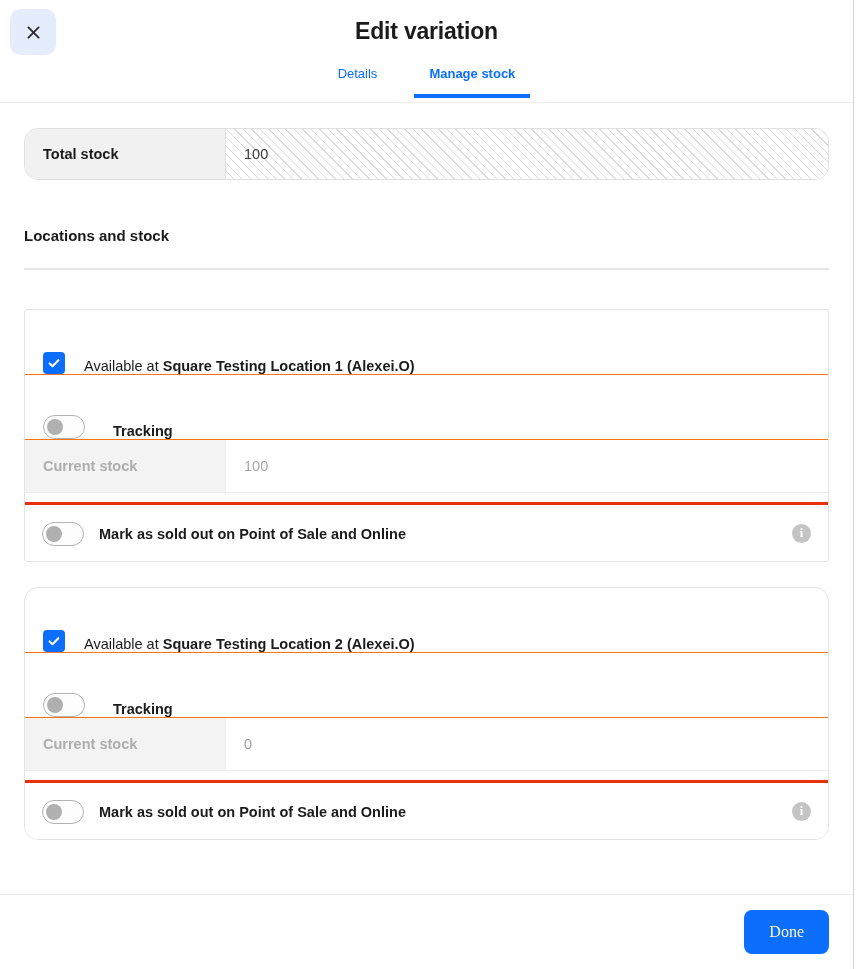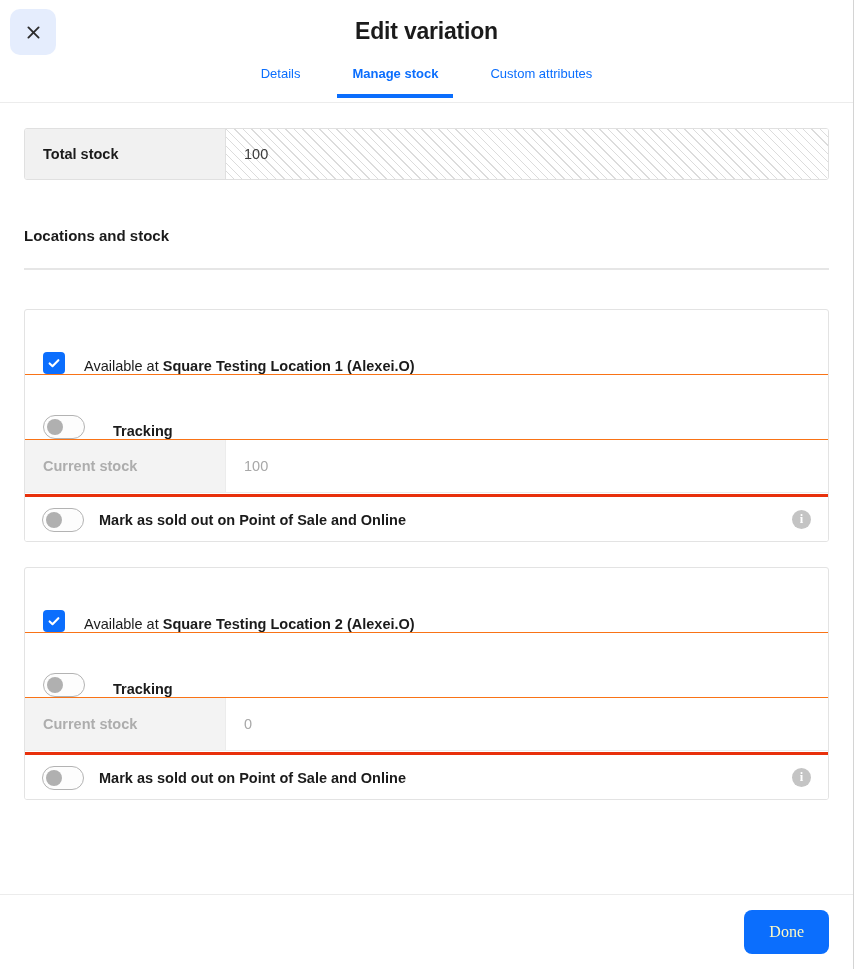--- a/index.html
+++ b/index.html
@@ -103,21 +103,21 @@
     overflow: hidden;
     position: relative;
   }
 
   
   .total-stock-row {
     margin-top: 25px;
     display: flex;
     height: 52px;
     border: 1px solid #e0e0e0;
-    border-radius: 3px;
+    border-radius: 14px;
     overflow: hidden;
     justify-content: center;
   }
   .ts-label {
     width: 201px;
     flex: 0 0 201px;
     background: #f1f1f1;
     border-right: 1px solid #e0e0e0;
     display: flex;
     align-items: center;
@@ -184,21 +184,21 @@
   .checkbox svg { display: block; width: 14px; height: 14px; color: #ffffff; }
 
   
   .loc-card {
     border: 1px solid #e3e3e3;
     border-radius: 3px;
     background: #ffffff;
     overflow: hidden;
   }
   .loc-card.first { margin-top: 39px; }
-  .loc-card.second { margin-top: 25px; }
+  .loc-card.second { margin-top: 25px; border-radius: 14px; }
 
   .card-row {
     display: flex;
     align-items: flex-end;
     height: 65px;
     padding-left: 18px;
     border-bottom: 1px solid #f97316;
   }
   .card-row:last-child { border-bottom: none; }
 
@@ -261,24 +261,24 @@
     color: #a8a8a8;
     background: #ffffff;
   }
 
   
   .soldout-row {
     position: relative;
     display: flex;
     align-items: center;
     gap: 15px;
-    height: 45px;
+    height: 57px;
     padding-left: 18px;
     padding-right: 18px;
-    margin: 4px -1px -1px -1px;
+    margin: 12px -1px -1px -1px;
     outline: 3px solid #e8300b;
     background: #ffffff;
   }
   .soldout-label {
     font-size: 14.5px;
     font-weight: bold;
     color: #1b1b1b;
     flex: 1 1 auto;
   }
   .info-icon {
@@ -330,21 +330,20 @@
         <line x1="4" y1="4" x2="16" y2="16"></line>
         <line x1="16" y1="4" x2="4" y2="16"></line>
       </svg>
     </button>
 
     <div class="modal-title">Edit variation</div>
 
     <div class="tabs">
       <button class="tab">Details</button>
       <button class="tab active">Manage stock</button>
-      <button class="tab">Custom attributes</button>
     </div>
   </div>
 
   <div class="body">
 
     <div class="total-stock-row">
       <div class="ts-label">Total stock</div>
       <div class="ts-value">100</div>
     </div>
 

